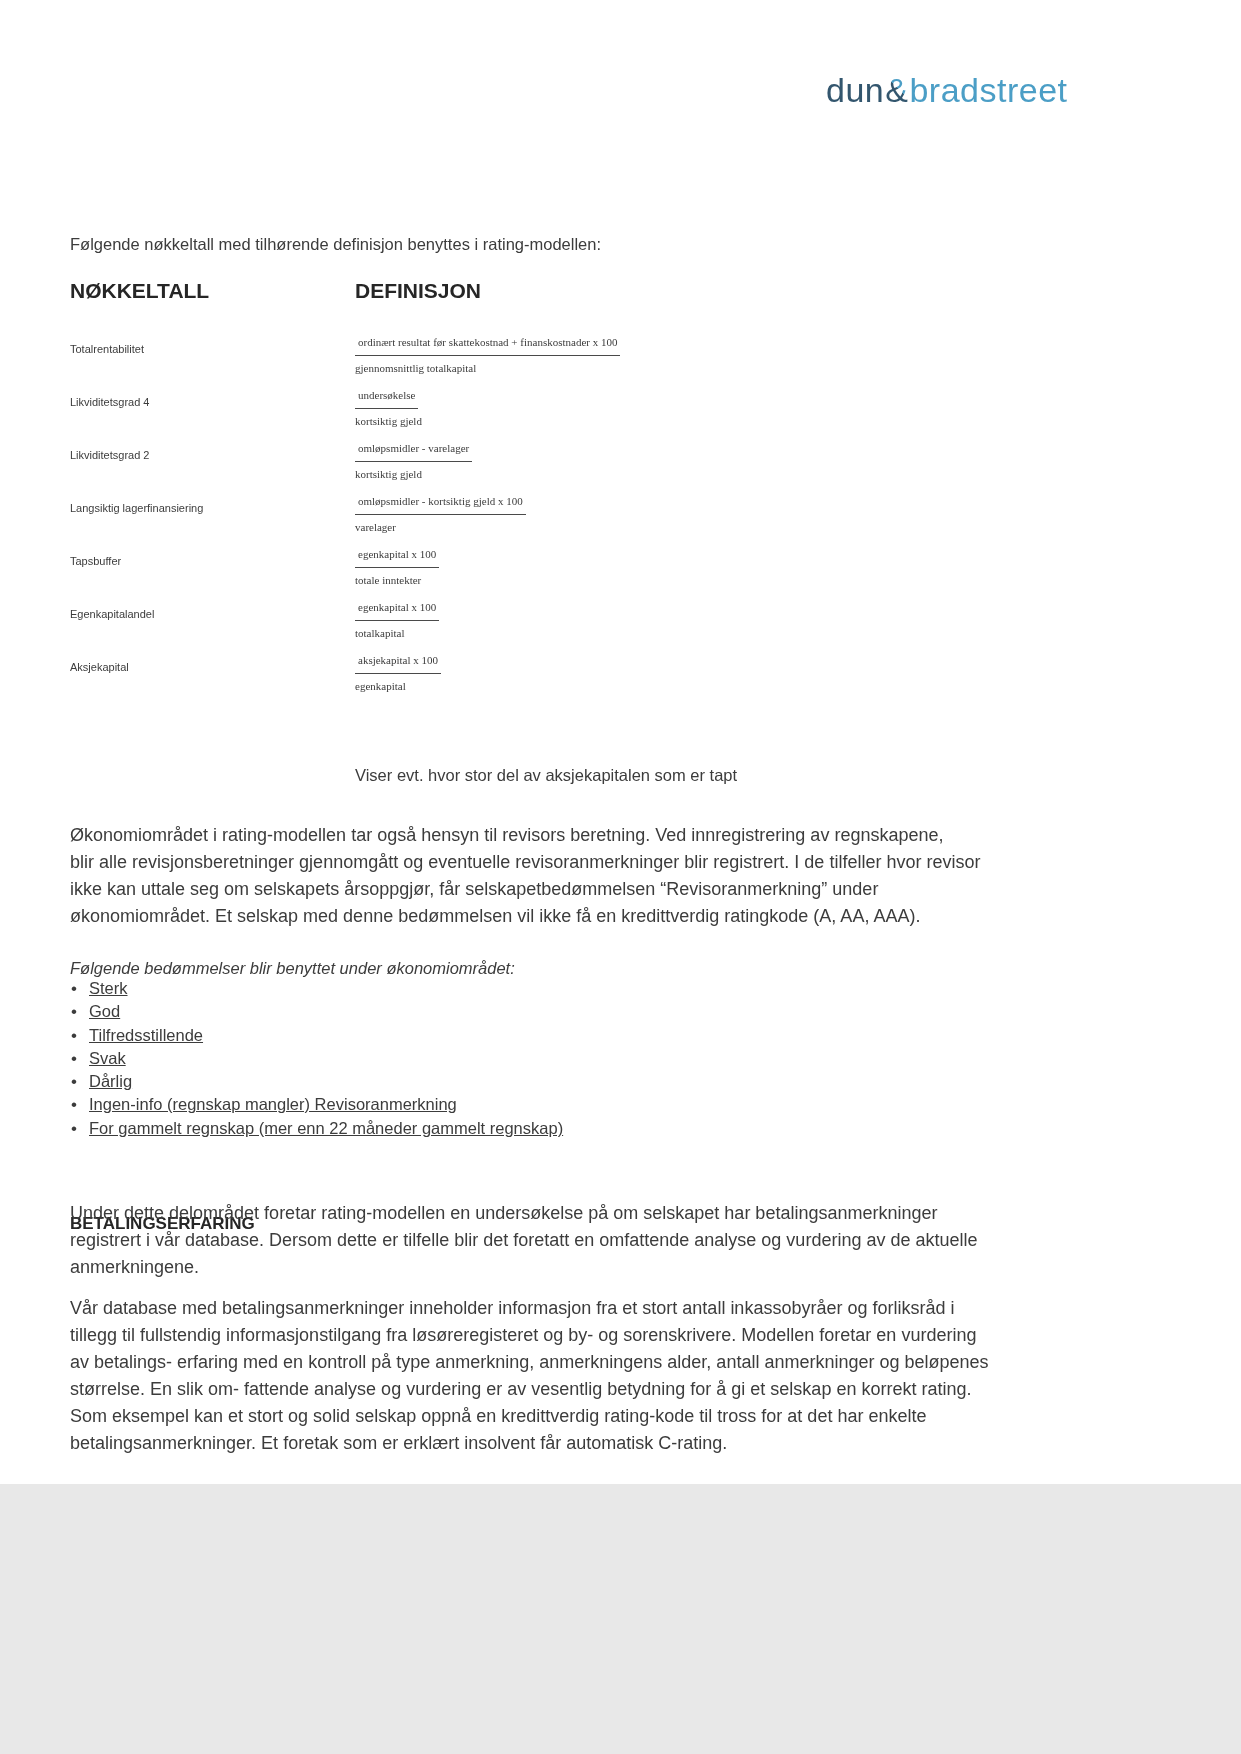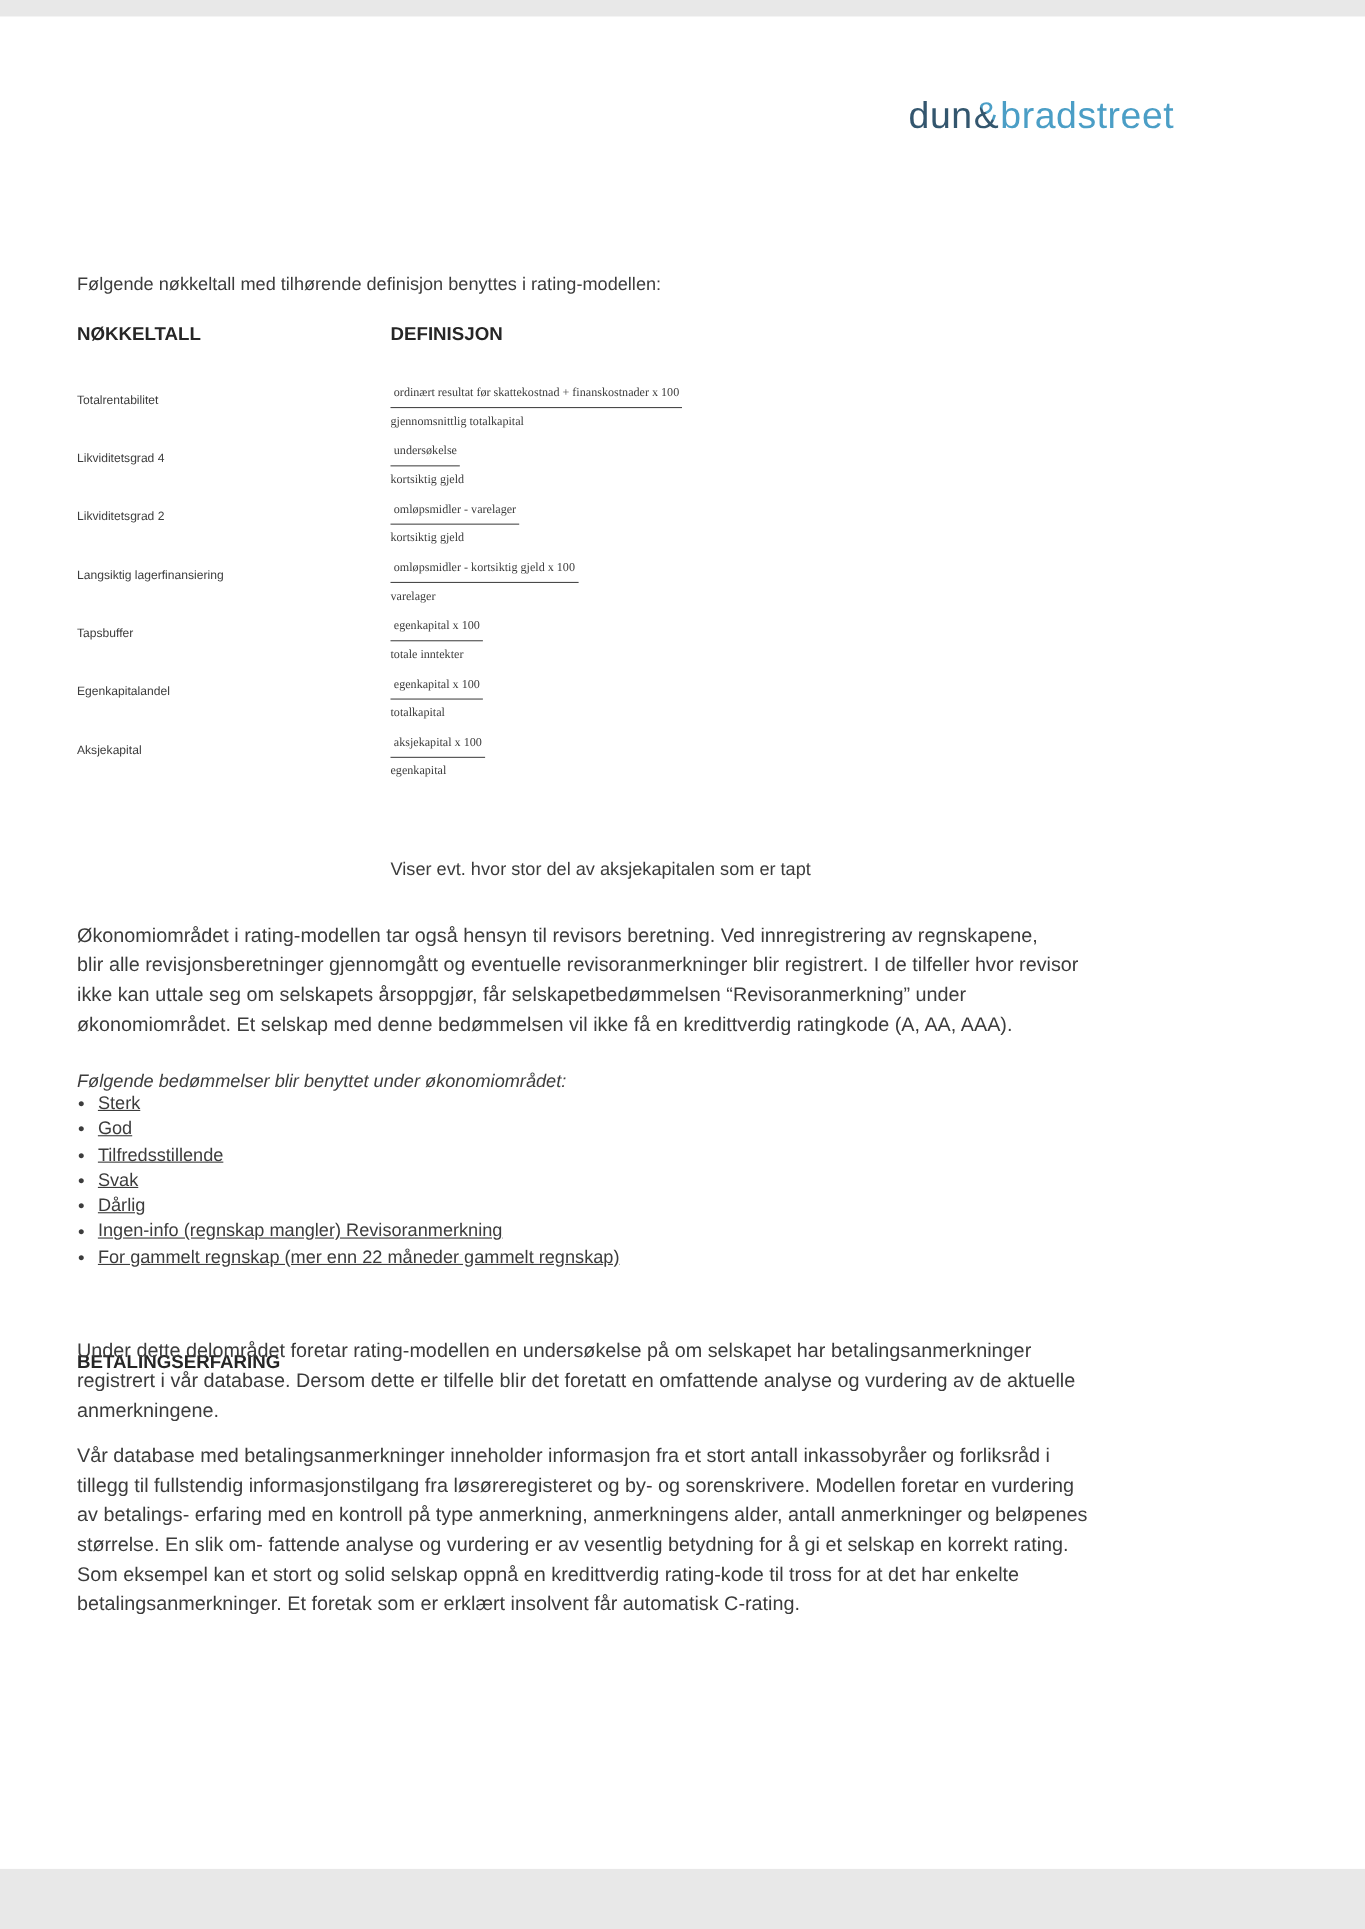--- a/index.html
+++ b/index.html
@@ -1,21 +1,21 @@
 <!DOCTYPE html>
 <html><head>
 <meta charset="utf-8">
 <title>Document</title>
 <style>
   html,body{margin:0;padding:0;background:#e8e8e8;}
   .page{
     position:relative;
-    width:1241px;height:1684px;
+    width:1241px;height:1484px;
     background:#ffffff;
-    margin:15px auto;
+    margin:0 auto;
     font-family:"Liberation Sans","DejaVu Sans",sans-serif;
     color:#3c3c3c;
     overflow:hidden;
   }
   
   .logo{
     position:absolute;top:70px;left:826px;
     font-size:34px;line-height:40px;letter-spacing:.5px;
     white-space:nowrap;
   }
@@ -27,21 +27,21 @@
       background:linear-gradient(225deg,#4b9ec6 46%,#33566e 46%);
       -webkit-background-clip:text;background-clip:text;
       color:transparent;-webkit-text-fill-color:transparent;
     }
   }
   
   .line{position:absolute;left:70px;font-size:16.5px;line-height:21px;}
   .para{position:absolute;left:70px;width:1000px;font-size:18px;line-height:27px;white-space:pre-line;}
   .bold{font-weight:bold;color:#262626;}
   
-  .thead{position:absolute;top:279px;left:70px;display:flex;font-size:17px;}
+  .thead{position:absolute;top:279px;left:70px;display:flex;font-size:21px;}
   .thead .c1{width:285px;}
   .tbody{position:absolute;top:332px;left:70px;}
   .trow{display:flex;height:53px;align-items:flex-start;font-size:11px;line-height:21px;}
   .trow .rlabel{width:285px;padding-top:7px;}
   .frac{display:inline-block;text-align:left;font-family:Liberation Serif, serif;}
   .frac .num{display:inline-block;padding:0 3px 2px;border-bottom:1.6px solid #4a4a4a;}
   .frac .den{padding-top:2px;}
   .note{position:absolute;top:765px;left:355px;font-size:16.5px;line-height:21px;}
   
   .blist{position:absolute;top:977px;left:70px;font-size:16.5px;}

